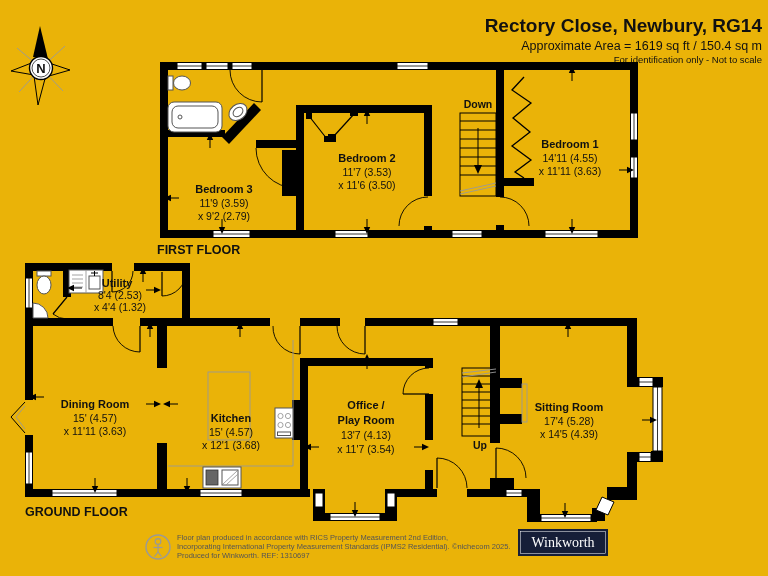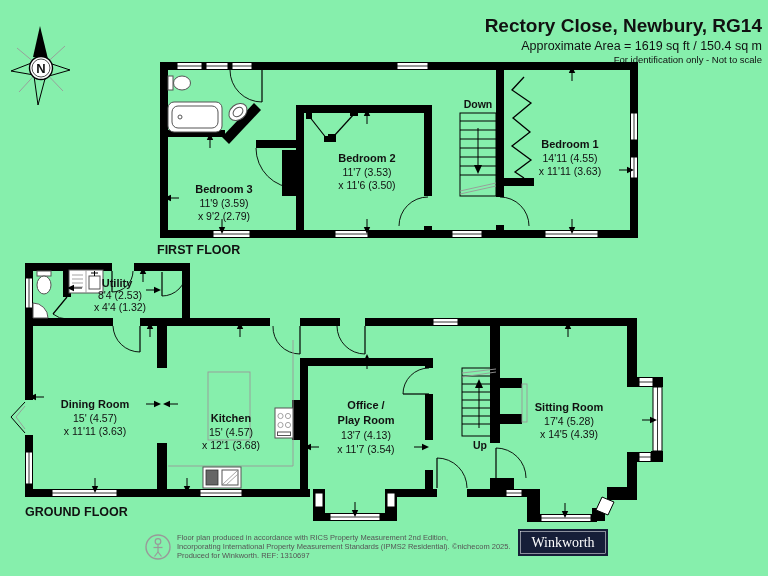--- a/index.html
+++ b/index.html
@@ -1,16 +1,16 @@
 <!DOCTYPE html>
 <html><head>
 <meta charset="utf-8">
 <style>
   html,body{margin:0;padding:0;background:#fff;}
-  .page{position:relative;width:768px;height:576px;background:#86efac;font-family:"Liberation Sans",sans-serif;overflow:hidden;}
+  .page{position:relative;width:768px;height:576px;background:#eab308;font-family:"Liberation Sans",sans-serif;overflow:hidden;}
   svg{display:block;}
   .wall{fill:#000;stroke:none;}
   .win{fill:#fff;stroke:#000;stroke-width:1;}
   .winline{stroke:#000;stroke-width:0.8;}
   .thin{fill:none;stroke:#000;stroke-width:1;}
   .arc{fill:none;stroke:#000;stroke-width:0.9;}
   .leaf{stroke:#000;stroke-width:1.2;}
   .fix{fill:#fff;stroke:#555;stroke-width:1;}
   .lite{fill:none;stroke:#999;stroke-width:0.9;}
   .arrowline{stroke:#000;stroke-width:1;}

